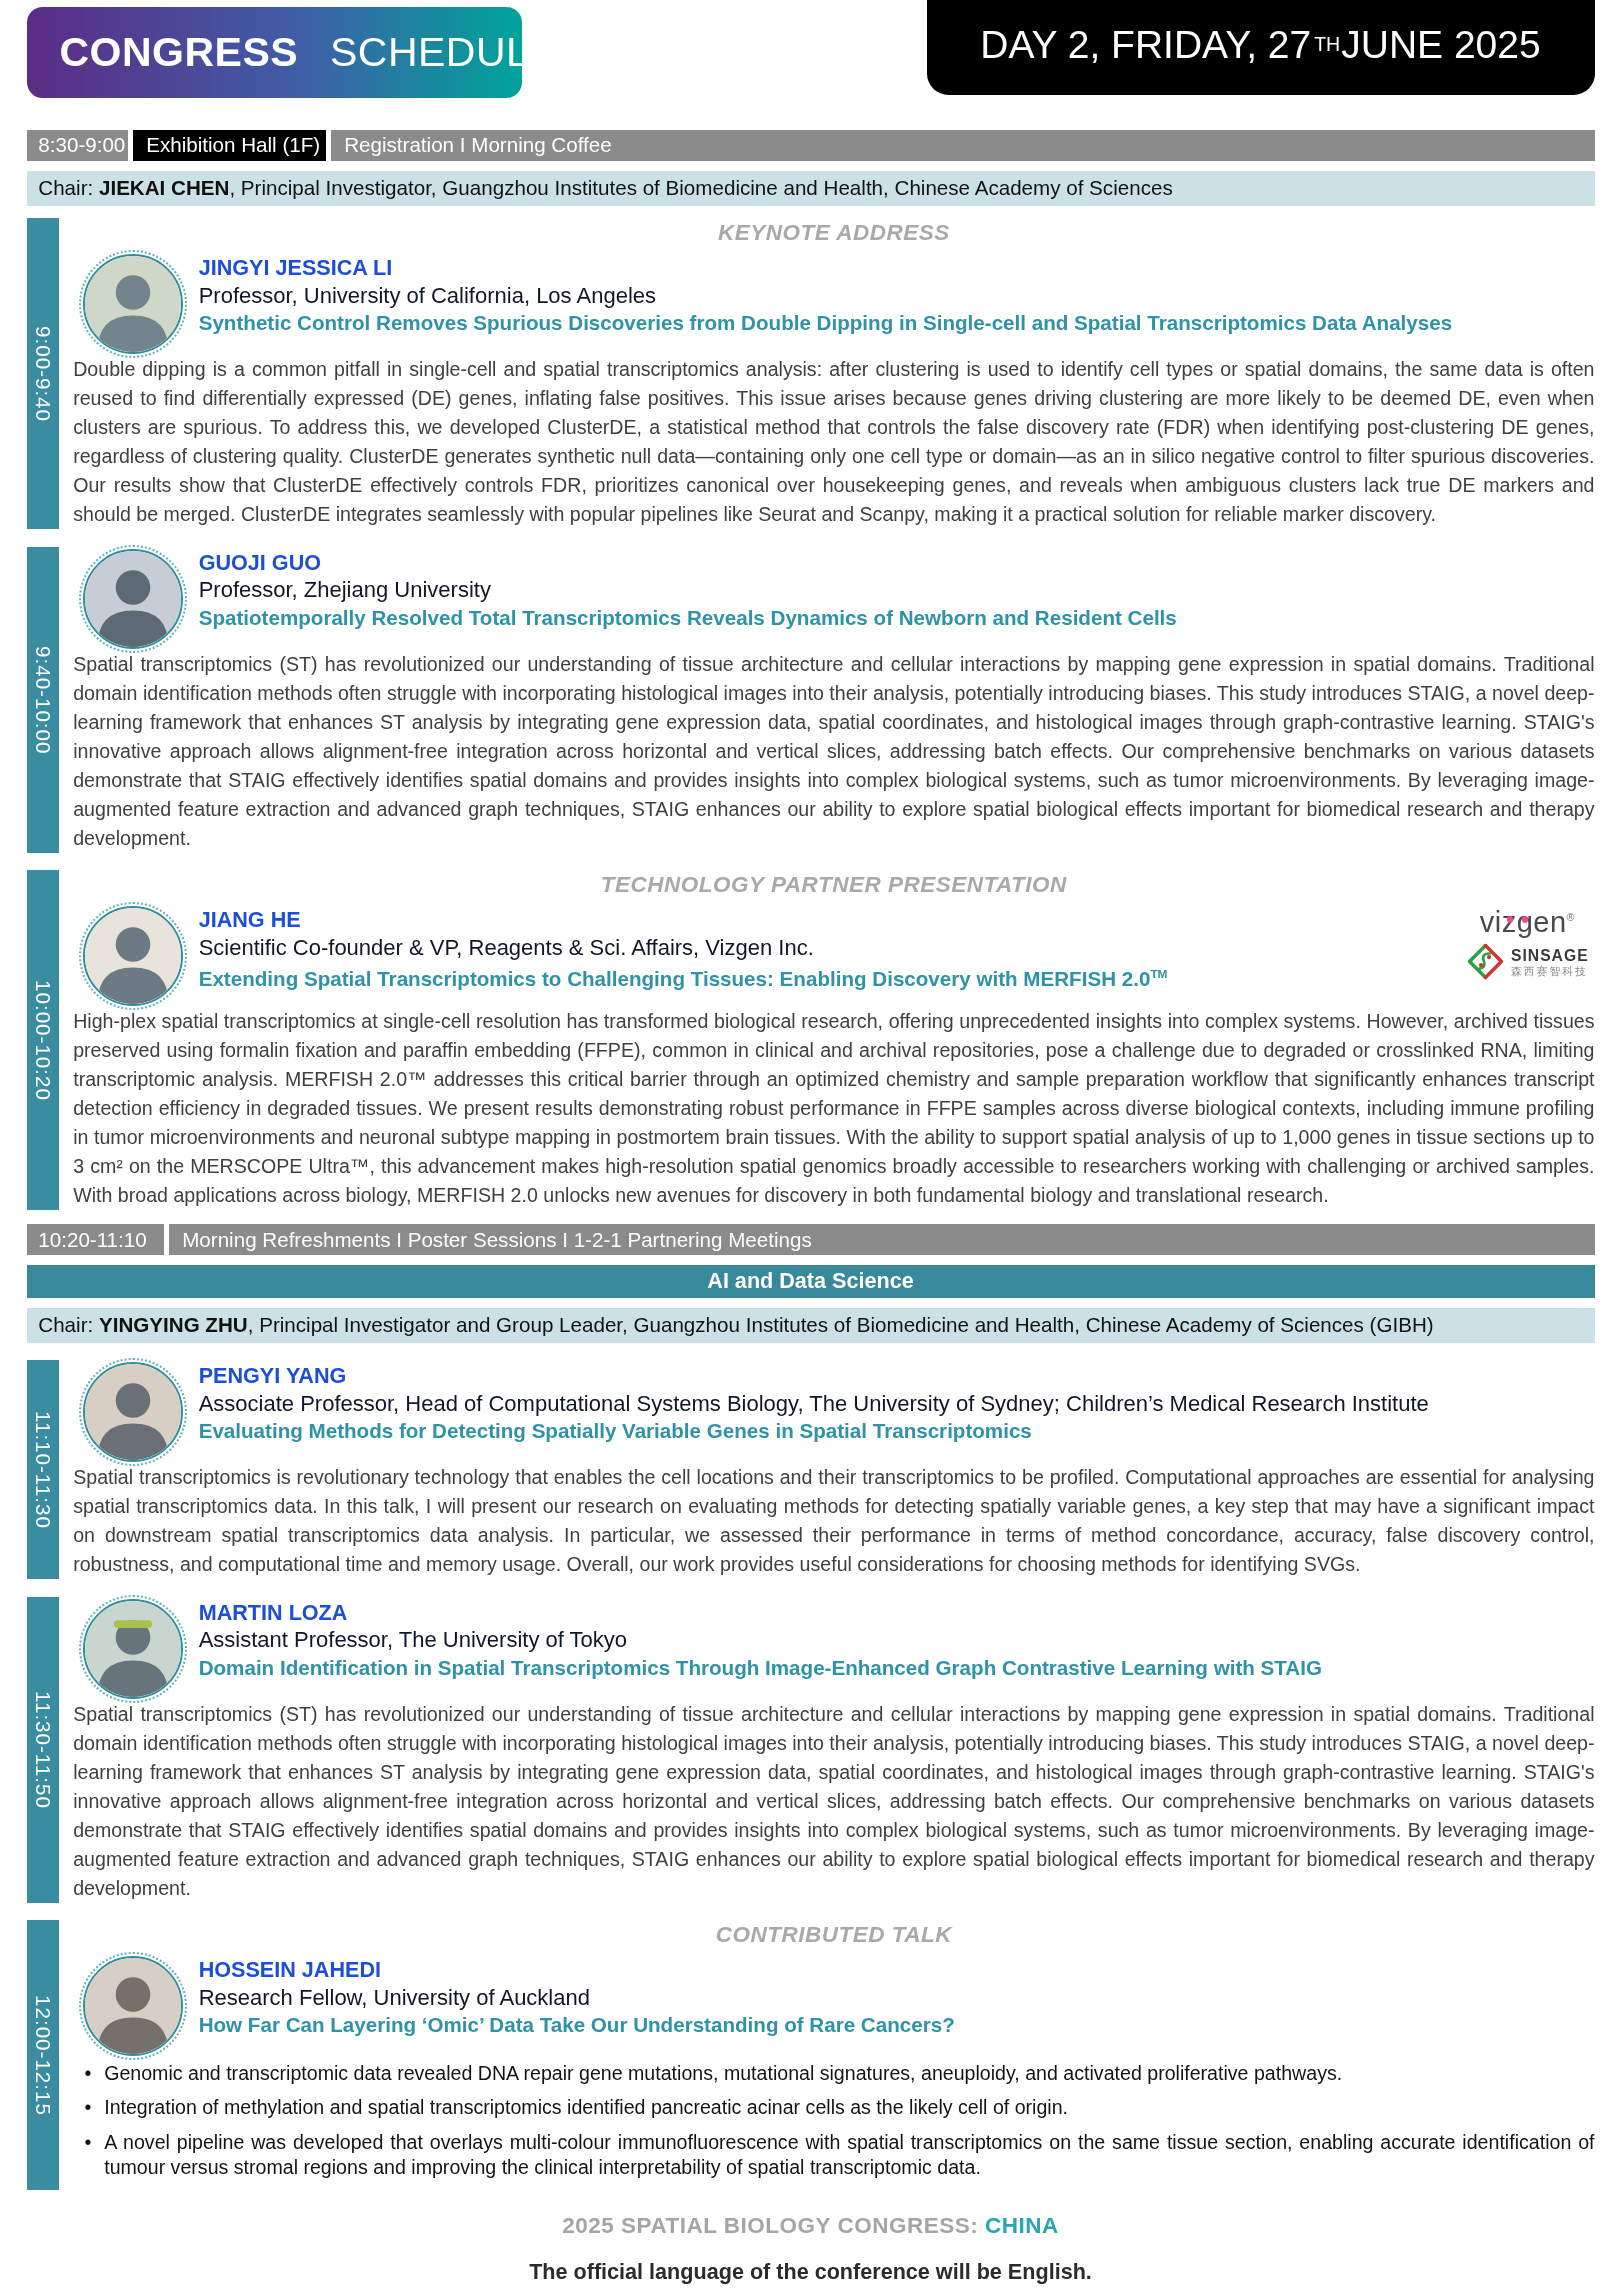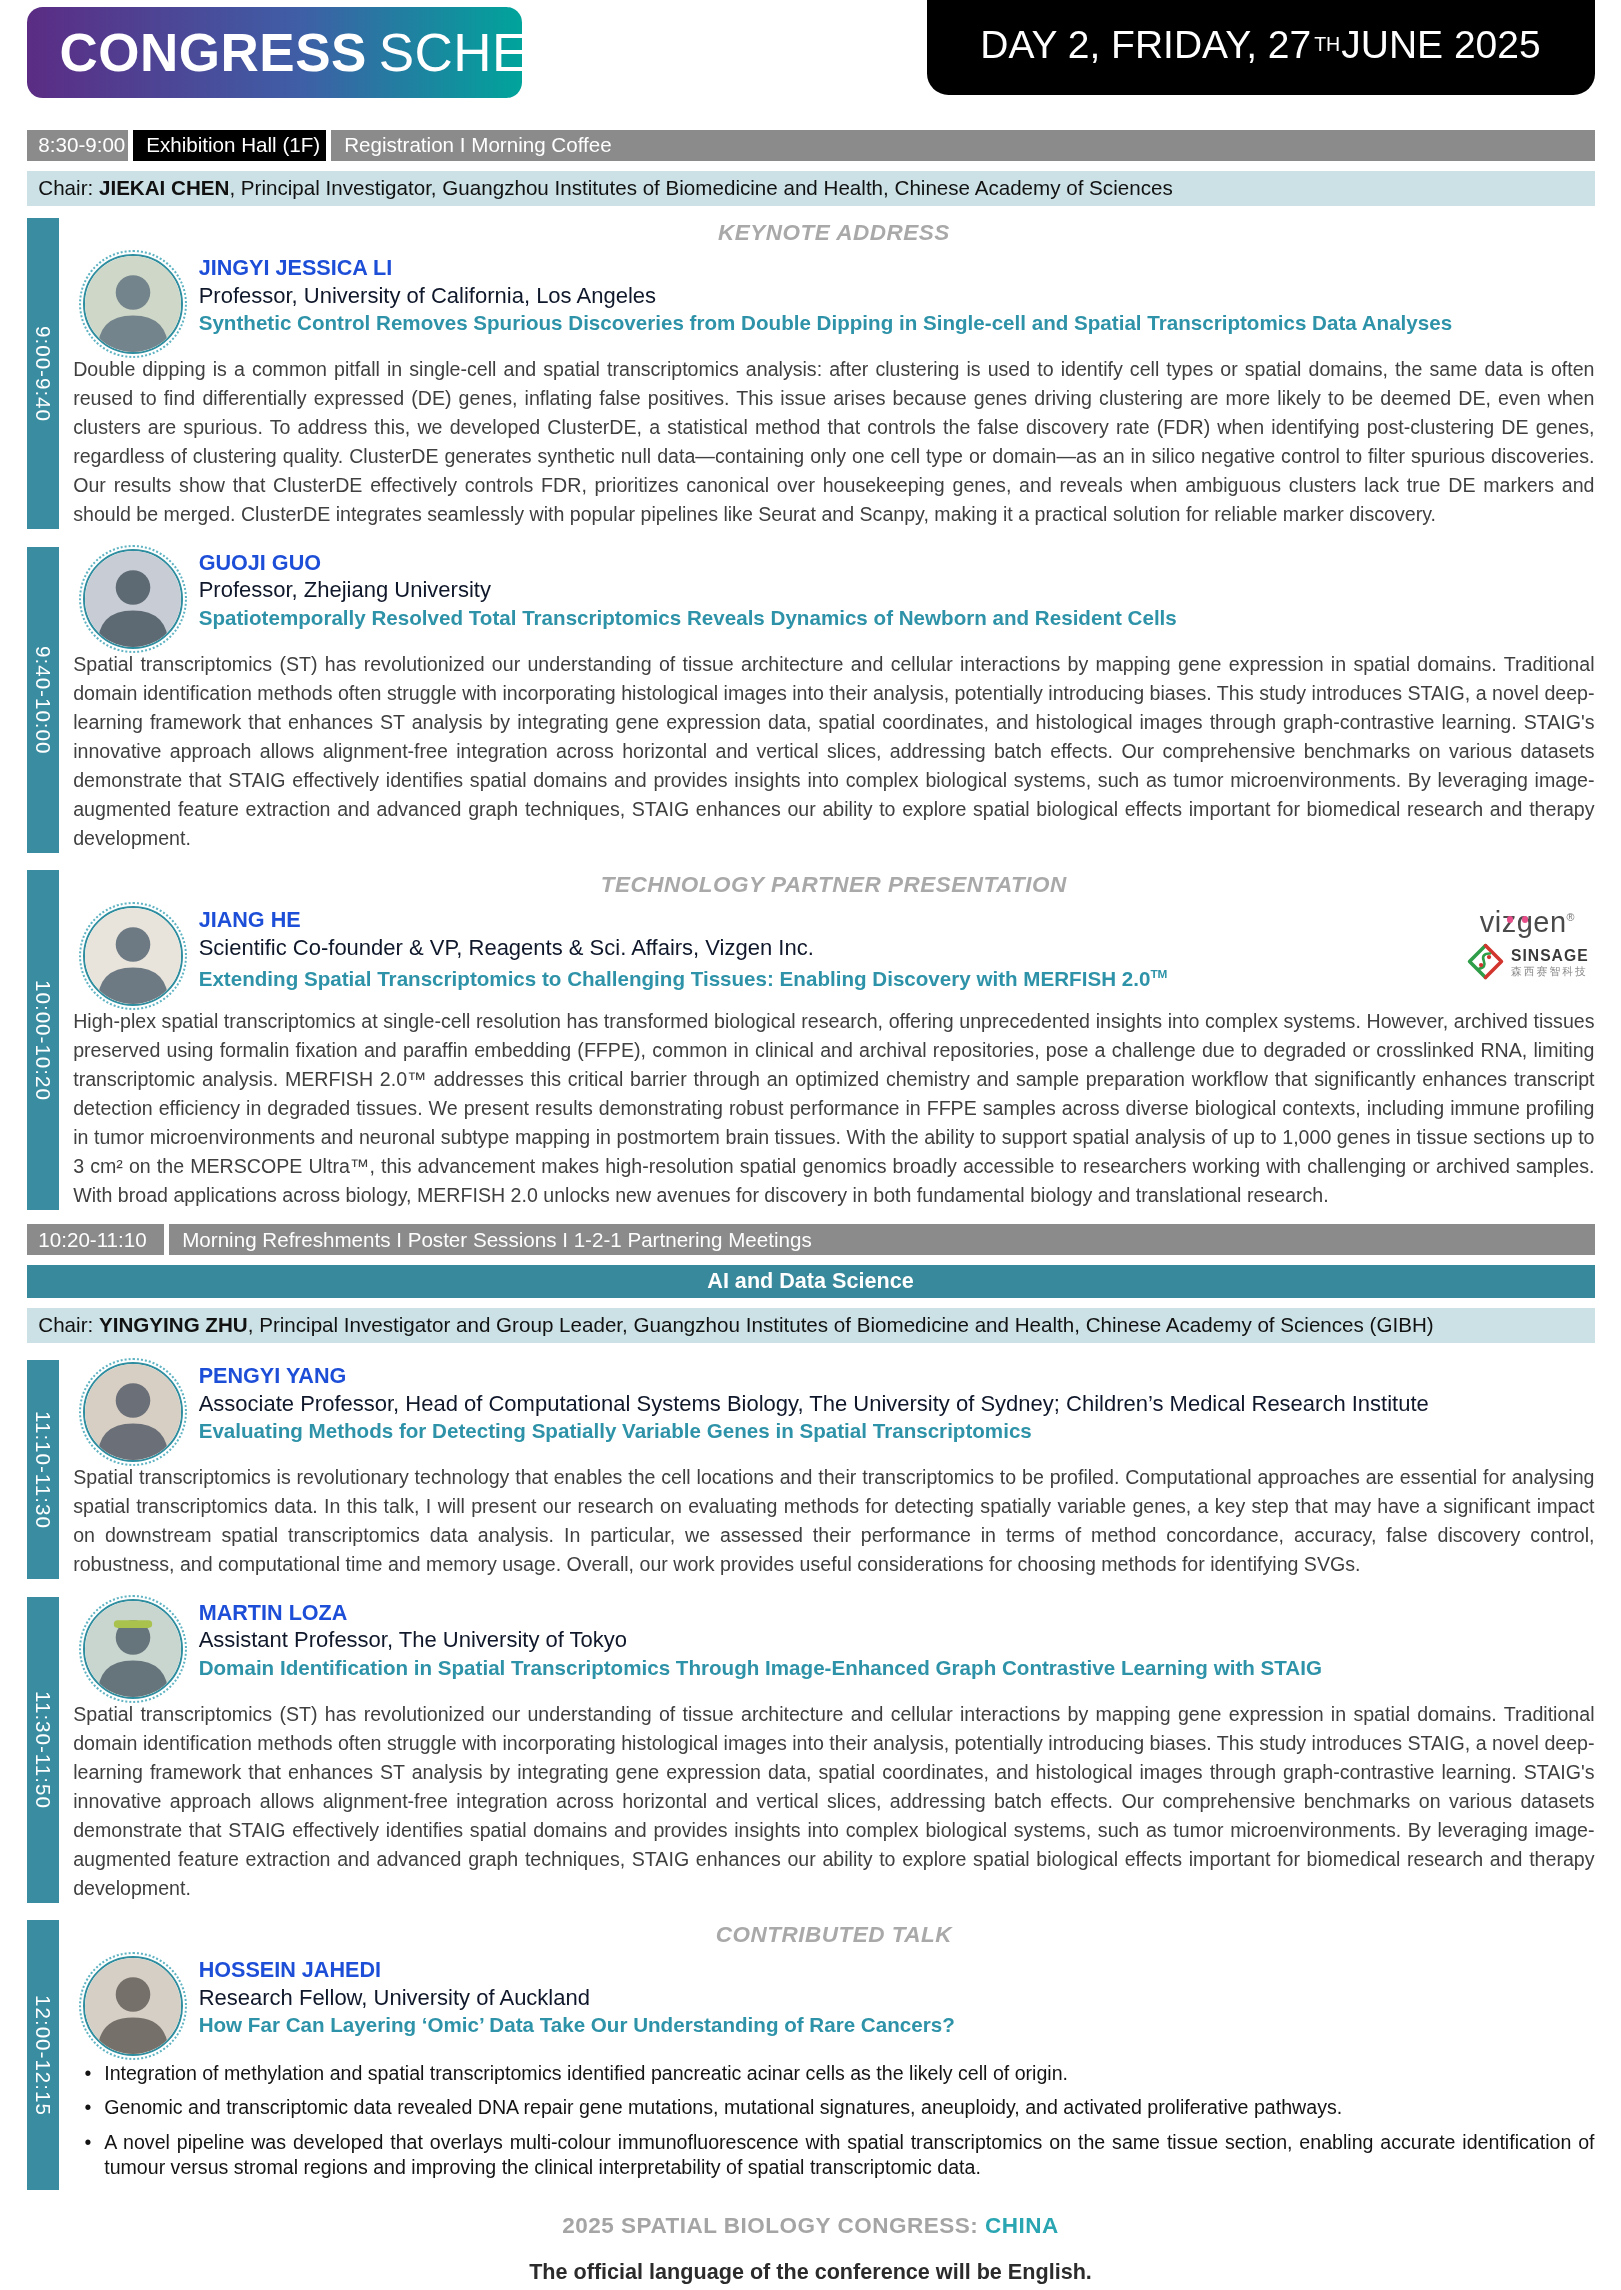--- a/index.html
+++ b/index.html
@@ -7,21 +7,21 @@
     width:1621px;height:2291px;overflow:hidden;background:#fff;
     font-family:"Liberation Sans", sans-serif;color:#141414;
   }
   .page{padding:0 26.5px;}
   
   .header-row{display:flex;align-items:flex-start;}
   .brand-box{
     margin-top:6.9px;width:495px;height:91px;box-sizing:border-box;
     background:linear-gradient(90deg,#5b2c84 0%,#3f5ea6 55%,#00a49b 100%);
     border-radius:15.7px;display:flex;align-items:center;padding-left:33px;
-    color:#fff;font-size:53px;letter-spacing:0.5px;white-space:nowrap;
+    color:#fff;font-size:41px;letter-spacing:0.5px;white-space:nowrap;gap:20px;
   }
   .brand-box .b{font-weight:bold;margin-right:11.8px;}
   .day-box{
     margin-left:auto;width:668px;height:115px;box-sizing:border-box;margin-top:-19.6px;
     background:#000;border-radius:21.6px;display:flex;align-items:center;justify-content:center;
     color:#fff;font-size:39px;padding-top:13.7px;white-space:nowrap;
   }
   .day-box sup{font-size:19.6px;vertical-align:super;margin:0 1px 0 2.9px;}
   
   .bar-row{display:flex;gap:5px;height:31px;margin-top:32px;font-size:20.6px;color:#fff;}
@@ -247,22 +247,22 @@
               <path d="M13 100 Q13 62 50 62 Q87 62 87 100 Z" fill="#75706a"></path>
             </svg>
         </div>
         <div class="sp-info">
           <div class="sp-name">HOSSEIN JAHEDI</div>
           <div class="sp-affil">Research Fellow, University of Auckland</div>
           <div class="sp-title">How Far Can Layering ‘Omic’ Data Take Our Understanding of Rare Cancers?</div>
         </div>
       </div>
       <ul class="bullets">
+        <li>Genomic and transcriptomic data revealed DNA repair gene mutations, mutational signatures, aneuploidy, and activated proliferative pathways.</li>
         <li>Integration of methylation and spatial transcriptomics identified pancreatic acinar cells as the likely cell of origin.</li>
-        <li>Genomic and transcriptomic data revealed DNA repair gene mutations, mutational signatures, aneuploidy, and activated proliferative pathways.</li>
         <li>A novel pipeline was developed that overlays multi-colour immunofluorescence with spatial transcriptomics on the same tissue section, enabling accurate identification of tumour versus stromal regions and improving the clinical interpretability of spatial transcriptomic data.</li>
       </ul>
     </div>
   </div>
 
   <div class="footer">
     <div class="f1"><span>2025 SPATIAL BIOLOGY CONGRESS: </span><span class="china">CHINA</span></div>
     <div class="f2">The official language of the conference will be English.</div>
     <div class="f3">All conference materials, including presentations, handouts, and name badges, will also be in English</div>
   </div>

